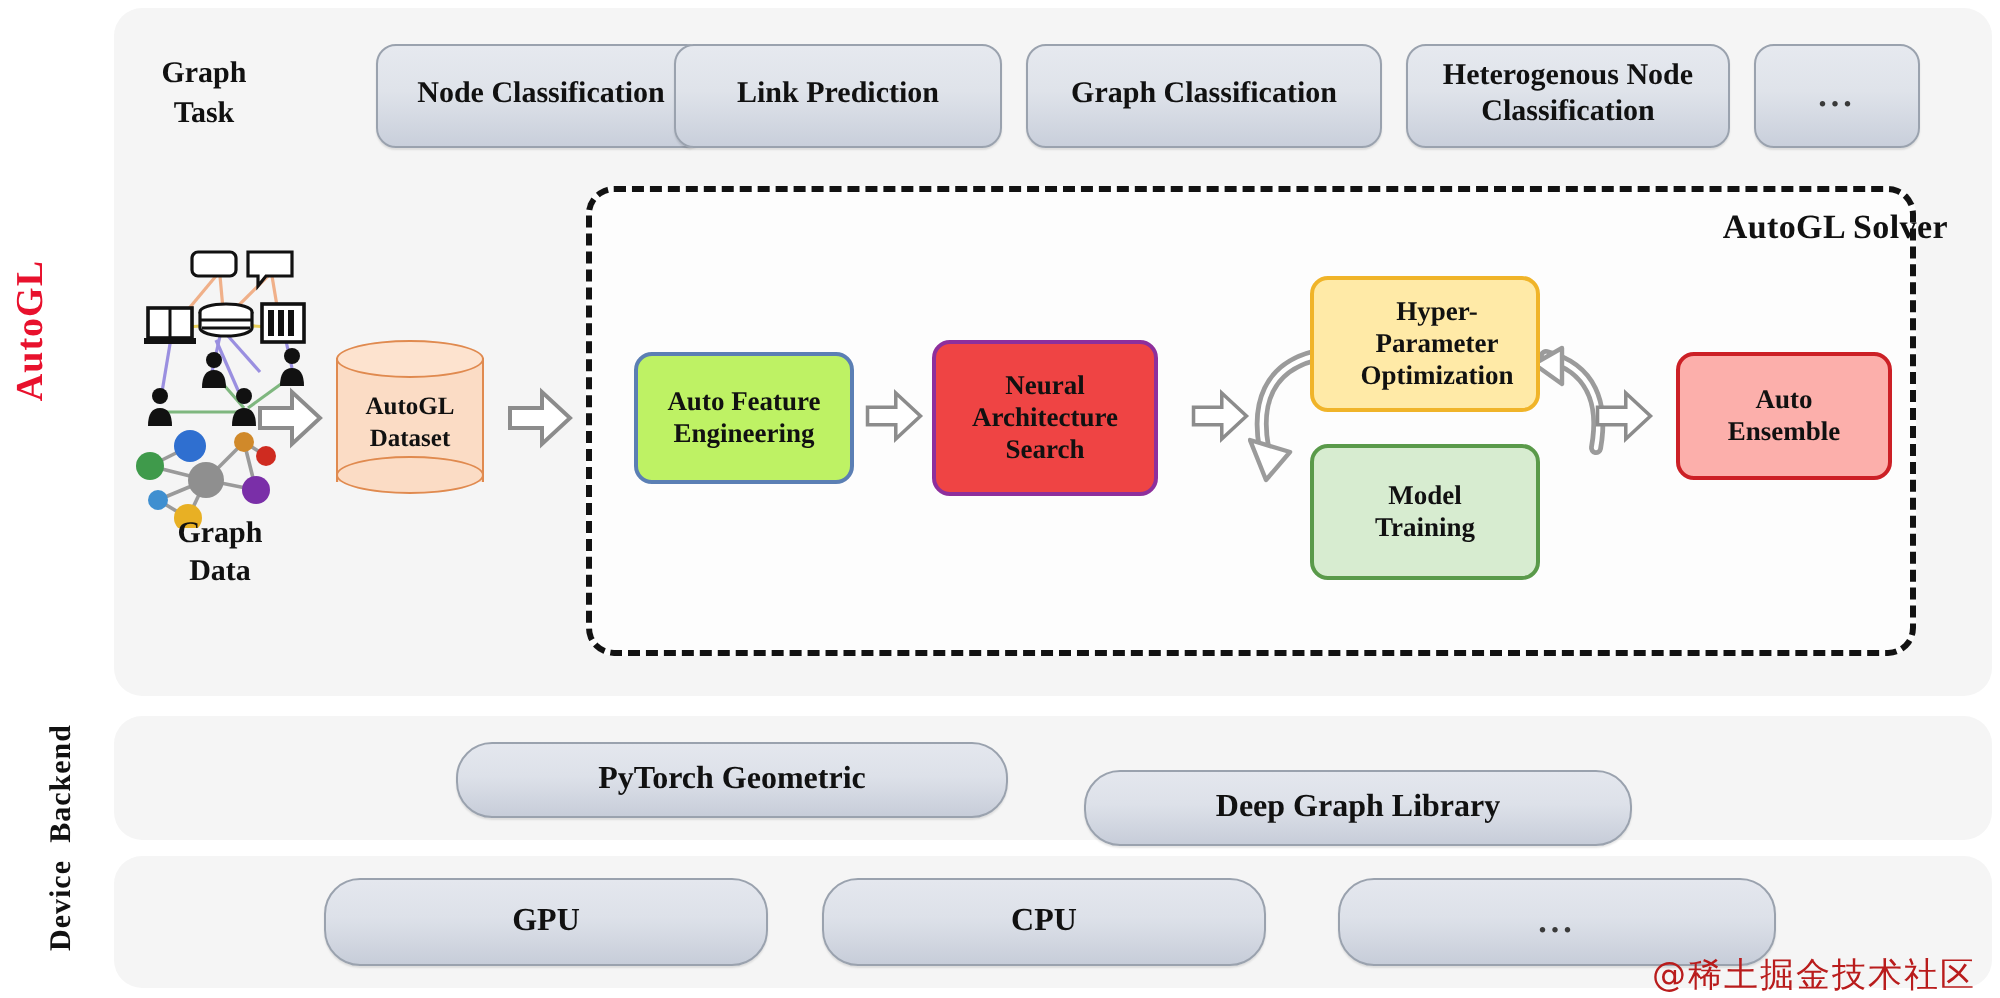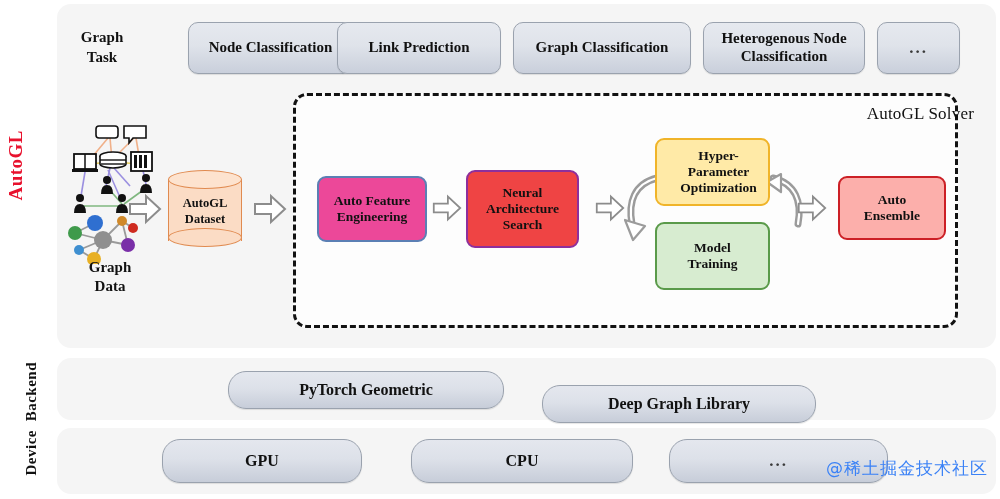--- a/index.html
+++ b/index.html
@@ -82,28 +82,28 @@
     position: absolute;
     left: 293px; top: 93px; width: 665px; height: 235px;
     border: 3px dashed #121212;
     border-radius: 14px;
     background: #fdfdfd;
     box-sizing: border-box;
   }
   #solver-title {
     position: absolute;
     right: 26px; top: 104px;
-    font-size: 17px; font-weight: normal; color: #111;
+    font-size: 17px; font-weight: bold; color: #111;
     letter-spacing: 0.2px;
   }
 
   
   #afe-box {
     left: 317px; top: 176px; width: 110px; height: 66px;
-    background: #ec4899; border: 2px solid #5b7fb4; font-size: 13.5px;
+    background: #bef264; border: 2px solid #5b7fb4; font-size: 13.5px;
   }
   #nas-box {
     left: 466px; top: 170px; width: 113px; height: 78px;
     background: #ef4444; border: 2px solid #8e2f9c; font-size: 13.5px;
   }
   #hpo-box {
     left: 655px; top: 138px; width: 115px; height: 68px;
     background: #ffeaa7; border: 2px solid #f0b429; font-size: 13.5px; padding-left: 12px;
   }
   #mt-box {
@@ -161,23 +161,23 @@
   #graph-data-label {
     position: absolute;
     left: 62px; top: 258px; width: 96px;
     text-align: center; font-size: 15px; font-weight: bold;
     line-height: 1.25;
   }
 
   
   #watermark {
     position: absolute;
-    right: 12px; bottom: 19px;
+    right: 12px; bottom: 0;
     font-size: 17px;
-    color: #3b82f6;
+    color: #b91c1c;
     font-family: "DejaVu Sans", sans-serif;
     letter-spacing: 1px;
     white-space: nowrap;
   }
 </style>
 </head>
 <body>
 
 <div id="root">
 
@@ -393,21 +393,21 @@
 
   <div class="panel" id="panel-backend"></div>
   <div class="box shelf-box" style="left:228px;top:371px;width:276px;height:38px;">
     <span>PyTorch Geometric</span>
   </div>
   <div class="box shelf-box" style="left:542px;top:385px;width:274px;height:38px;">
     <span>Deep Graph Library</span>
   </div>
 
   <div class="panel" id="panel-device"></div>
-  <div class="box shelf-box" style="left:162px;top:439px;width:200px;height:44px;">
+  <div class="box shelf-box" style="left:162px;top:439px;width:222px;height:44px;">
     <span>GPU</span>
   </div>
   <div class="box shelf-box" style="left:411px;top:439px;width:222px;height:44px;">
     <span>CPU</span>
   </div>
   <div class="box shelf-box ellipsis" style="left:669px;top:439px;width:219px;height:44px;">
     <span>...</span>
   </div>
 
   <div id="watermark">@稀土掘金技术社区</div>

